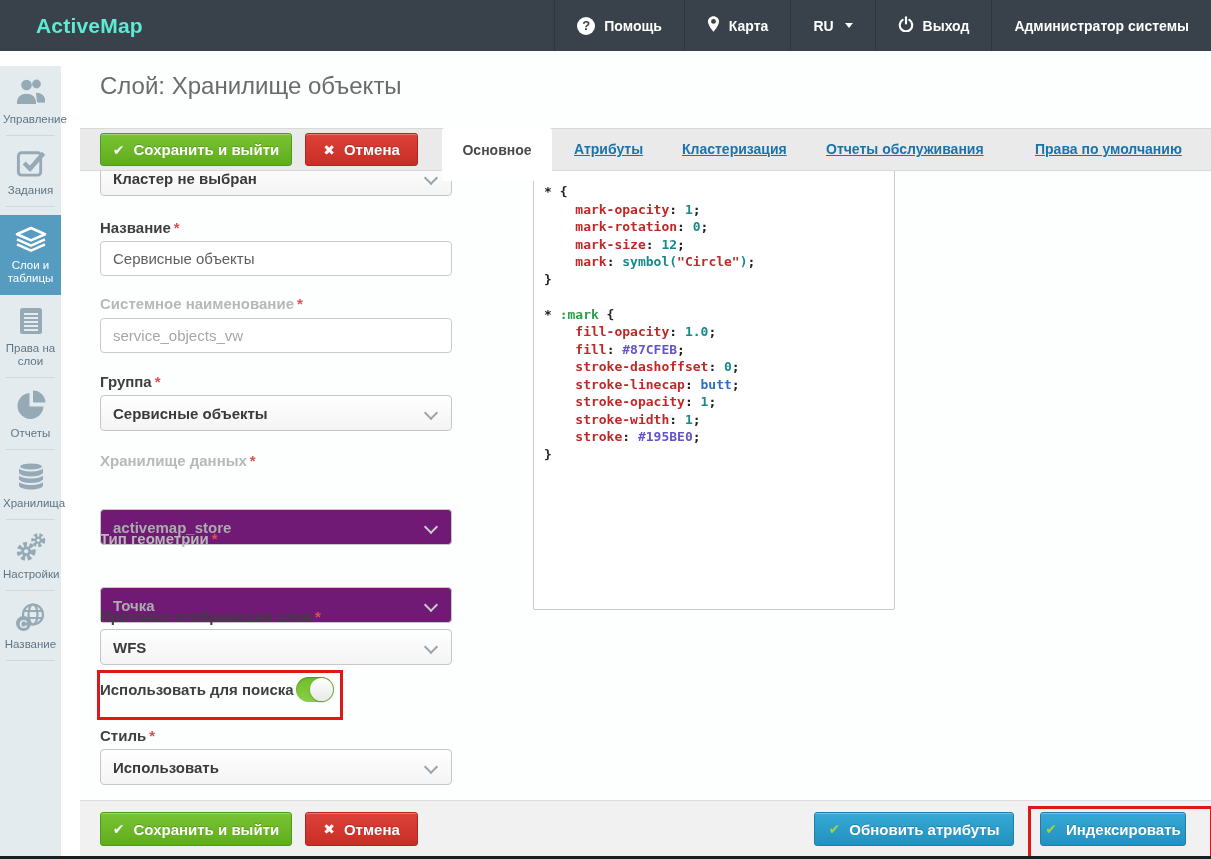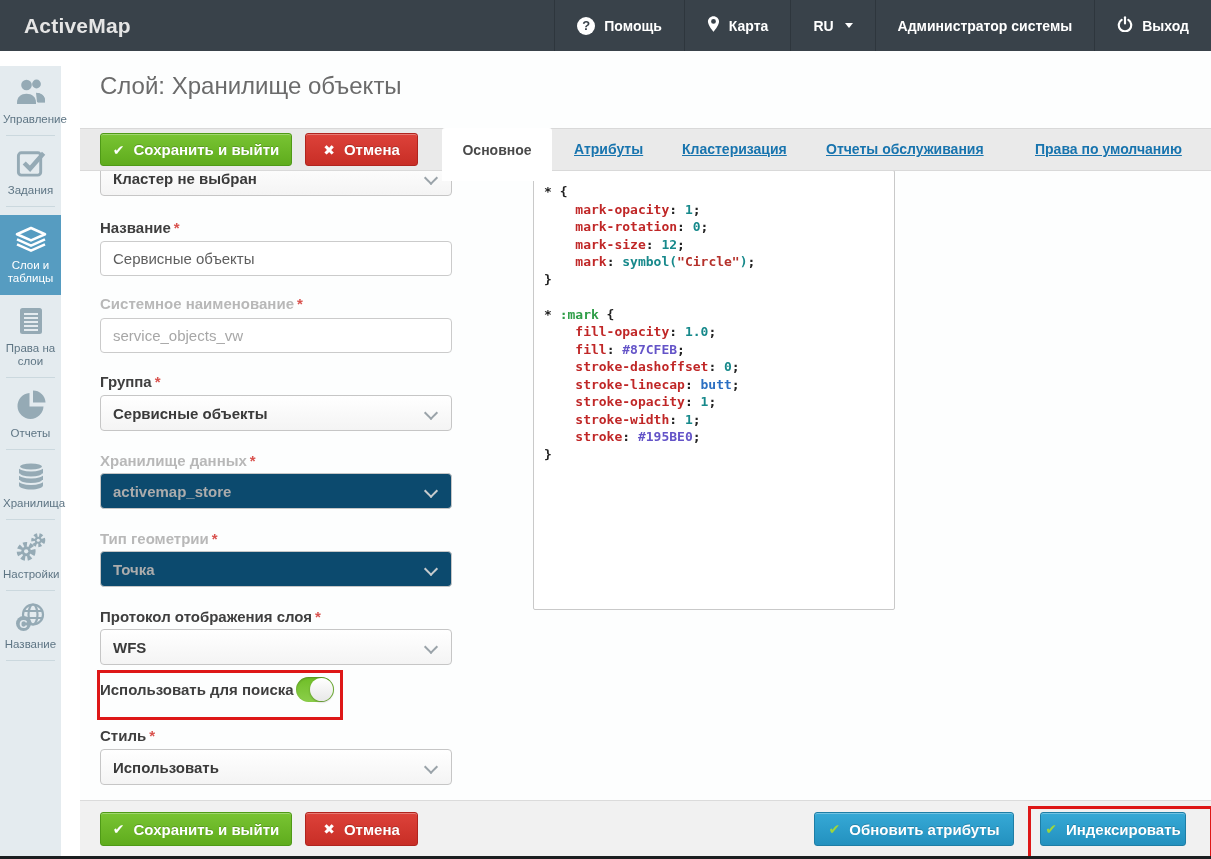--- a/index.html
+++ b/index.html
@@ -1,21 +1,21 @@
 <!DOCTYPE html>
 <html><head>
 <meta charset="utf-8">
 <style>
   * { margin:0; padding:0; }
   body { font-family:"Liberation Sans","DejaVu Sans",sans-serif; background:#fff; }
   #app { position:relative; width:1211px; height:859px; overflow:hidden; background:#fff; }
 
   
   .navbar { position:absolute; left:0; top:0; width:1211px; height:51px; background:#39424A; display:flex; align-items:center; z-index:8; }
-  .brand { margin-left:24px; color:#e5e5e5; font-size:21px; font-weight:bold; letter-spacing:.2px; }
+  .brand { margin-left:36px; color:#5eead4; font-size:21px; font-weight:bold; letter-spacing:.2px; }
   .nav-right { margin-left:auto; display:flex; height:100%; }
   .nav-item { display:flex; align-items:center; gap:9px; padding:0 22px; border-left:1px solid #2E363D; color:#fff; font-size:14px; font-weight:bold; cursor:pointer; white-space:nowrap; }
   .qmark { width:18px; height:18px; border-radius:50%; background:#fff; color:#39424A; font-size:13px; font-weight:bold; display:flex; align-items:center; justify-content:center; }
   .caret { width:0; height:0; border-left:4.5px solid transparent; border-right:4.5px solid transparent; border-top:5px solid #fff; margin-left:2px; }
 
   
   .sidebar { position:absolute; left:0; top:66px; width:61px; height:805px; background:#E4EBEF; z-index:3; }
   .sb-item { position:relative; text-align:center; padding:11px 3px 10px; cursor:pointer; }
   .sb-item:after { content:""; position:absolute; left:6px; right:6px; bottom:0; height:1px; background:#CBD8DE; }
   .sb-item svg { display:block; margin:0 auto; color:#95AAB5; }
@@ -42,21 +42,21 @@
   .btn-blue  { background:linear-gradient(#36A9D6,#2391BF); border:1px solid #1E7EA6; }
   .btn-blue .ck { color:#9ED63C; }
 
   
   .lbl { position:absolute; font-size:15px; font-weight:bold; color:#3F3F3F; z-index:2; }
   .lbl.dis { color:#B8B8B8; }
   .req { color:#D9534F; margin-left:3px; }
   .inp { position:absolute; box-sizing:border-box; height:35px; width:352px; border:1px solid #CBCBCB; border-radius:4px; padding:0 12px; font-size:15px; color:#5E5E5E; background:#fff; font-family:inherit; z-index:2; }
   .inp.dis { color:#A7A7A7; }
   .sel { position:absolute; box-sizing:border-box; height:36px; width:352px; border:1px solid #C6C6C6; border-radius:4px; background:linear-gradient(#FFFFFF,#F4F4F4); padding:0 34px 0 12px; display:flex; align-items:center; font-size:15px; font-weight:bold; color:#3A3A3A; cursor:pointer; z-index:2; }
-  .sel.dis { background:#0c4a6e; color:#ACACAC; cursor:default; }
+  .sel.dis { background:#701a75; color:#ACACAC; cursor:default;margin-top:36px; }
   .chev { position:absolute; right:15px; top:12px; width:8px; height:8px; border-right:2.5px solid #9AA3A9; border-bottom:2.5px solid #9AA3A9; transform:rotate(45deg); }
   .sel.dis .chev { border-color:#C8CCCE; }
 
   .toggle { position:absolute; left:296px; top:677px; width:38px; height:25px; border-radius:13px; background:linear-gradient(#6FBE27,#8BCE4A); box-shadow:inset 0 1px 2px rgba(0,0,0,.25); cursor:pointer; z-index:2; }
   .toggle .knob { position:absolute; top:1px; right:1px; width:23px; height:23px; border-radius:50%; background:linear-gradient(#fff,#E8E8E8); box-shadow:0 1px 2px rgba(0,0,0,.3); }
 
   
   .code-panel { position:absolute; left:533px; top:170px; width:362px; height:440px; box-sizing:border-box; border:1px solid #C9C9C9; border-radius:2px; background:#fff; padding:12px 8px 8px 10px; font-family:"DejaVu Sans Mono",monospace; font-size:13px; line-height:17.5px; font-weight:600; color:#222; overflow:hidden; z-index:2; cursor:text; }
   .code-line { white-space:pre; }
   .tk-pr { color:#C02727; } .tk-num { color:#17898B; } .tk-fn { color:#17898B; }
@@ -82,30 +82,30 @@
       </div>
       <div class="nav-item">
         <span><svg width="13" height="17" viewBox="0 0 14 18" fill="#fff">
               <path d="M7 0C3.7 0 1 2.6 1 5.9 1 10.3 7 17 7 17s6-6.7 6-11.1C13 2.6 10.3 0 7 0zm0 8.3a2.6 2.6 0 1 1 0-5.2 2.6 2.6 0 0 1 0 5.2z"></path>
             </svg></span>
         <span>Карта</span>
       </div>
       <div class="nav-item">
         <span>RU</span>
         <span class="caret"></span>
-      </div>
-      <div class="nav-item">
-        <span>Администратор системы</span>
       </div>
       <div class="nav-item">
         <span><svg width="16" height="16" viewBox="0 0 18 18" fill="none" stroke="#fff" stroke-width="2.4" stroke-linecap="round">
               <path d="M9 1.5v7"></path>
               <path d="M5.2 4.4a7 7 0 1 0 7.6 0"></path>
             </svg></span>
         <span>Выход</span>
+      </div>
+      <div class="nav-item">
+        <span>Администратор системы</span>
       </div>
     </div>
   </div>
 
   <div class="sidebar">
     <div class="sb-item">
       <svg width="34" height="30" viewBox="0 0 34 30" fill="currentColor">
           <circle cx="22.5" cy="7" r="4.4"></circle>
           <path d="M23 16c4.6.3 8 3.2 8 7.9v1.6h-7"></path>
           <path d="M22 15.8c4.8 0 9 2.9 9 7.6v1.9h-8z"></path>

